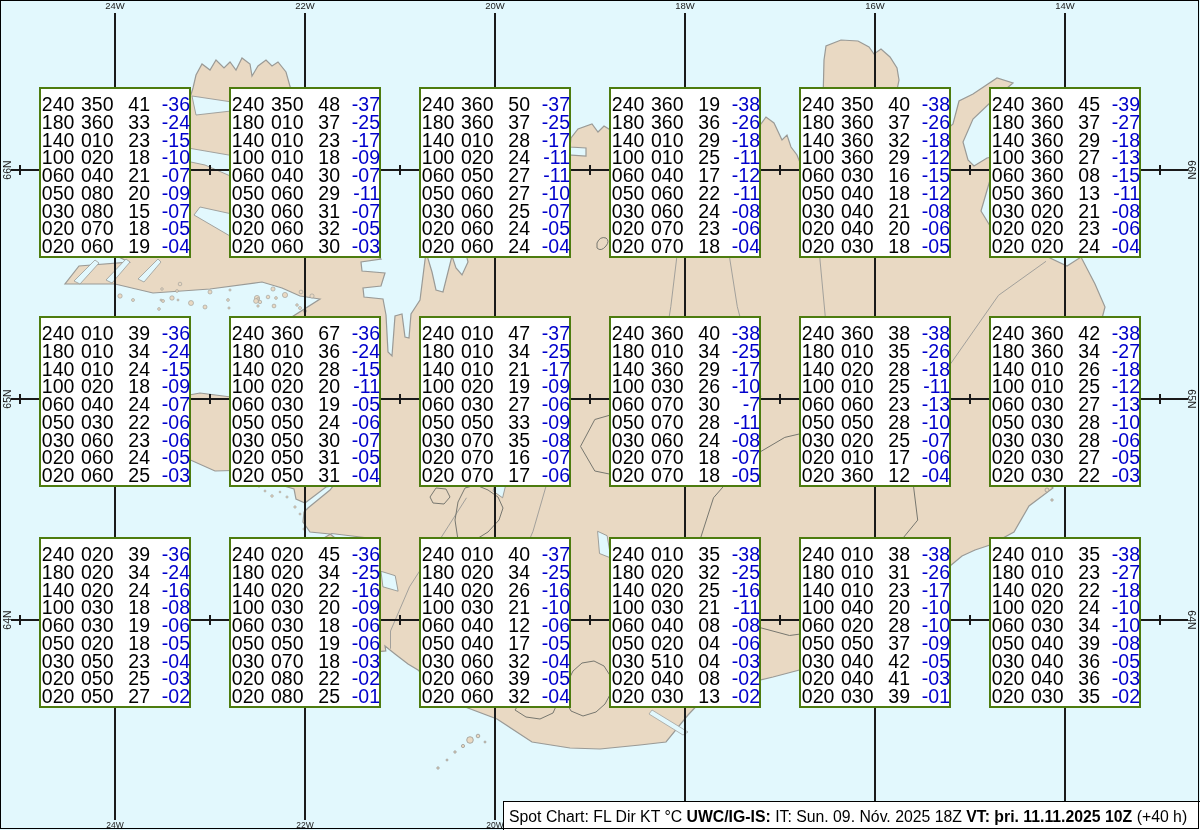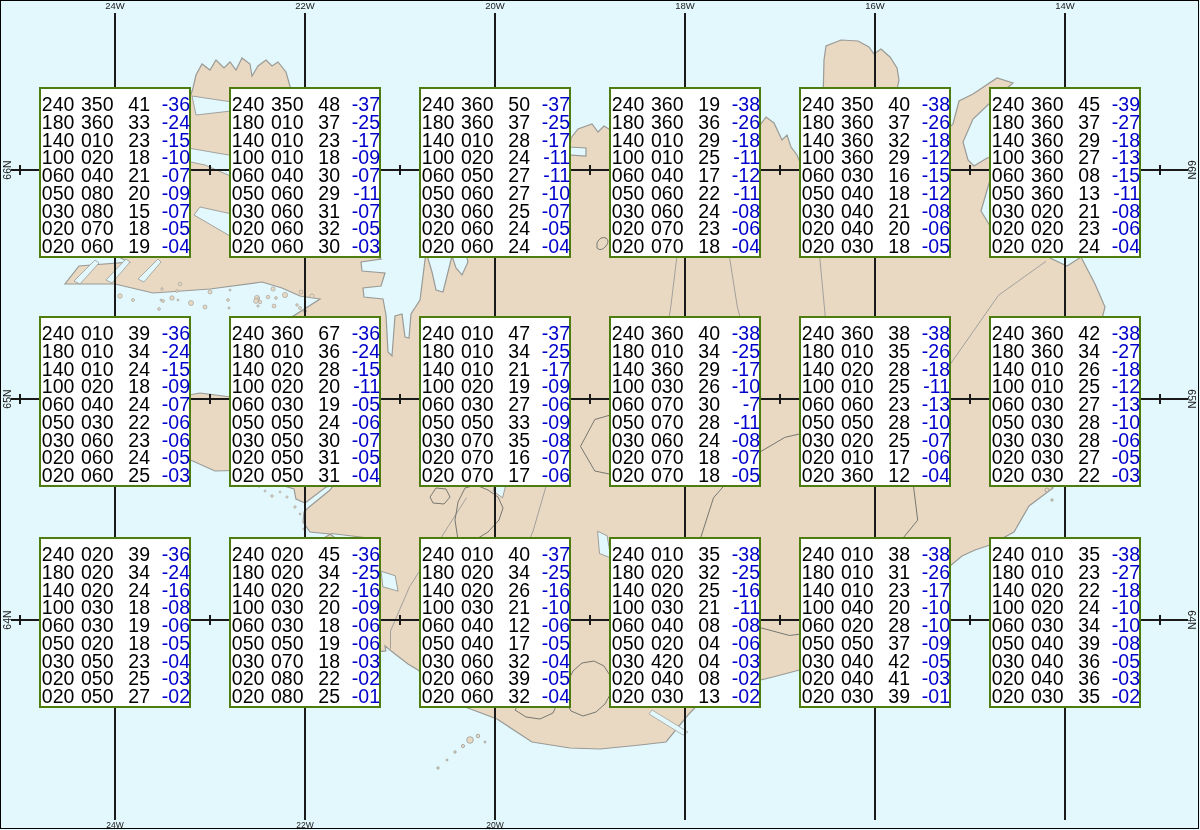--- a/index.html
+++ b/index.html
@@ -1086,21 +1086,21 @@
         <span class="c4">-08</span>
       </div>
 <div class="r">
         <span class="c1">050</span>
         <span class="c2">020</span>
         <span class="c3">04</span>
         <span class="c4">-06</span>
       </div>
 <div class="r">
         <span class="c1">030</span>
-        <span class="c2">420</span>
+        <span class="c2">510</span>
         <span class="c3">04</span>
         <span class="c4">-03</span>
       </div>
 <div class="r">
         <span class="c1">020</span>
         <span class="c2">040</span>
         <span class="c3">08</span>
         <span class="c4">-02</span>
       </div>
 <div class="r">
@@ -1218,15 +1218,16 @@
         <span class="c4">-03</span>
       </div>
 <div class="r">
         <span class="c1">020</span>
         <span class="c2">030</span>
         <span class="c3">35</span>
         <span class="c4">-02</span>
       </div>
 </div>
 
+<div id="bar">Spot Chart: FL Dir KT °C <b>UWC/IG-IS:</b> IT: Sun. 09. Nóv. 2025 18Z <b>VT: þri. 11.11.2025 10Z</b> (+40 h)</div>
 
 <div id="frame"></div>
 </div>
 
 </body></html>

